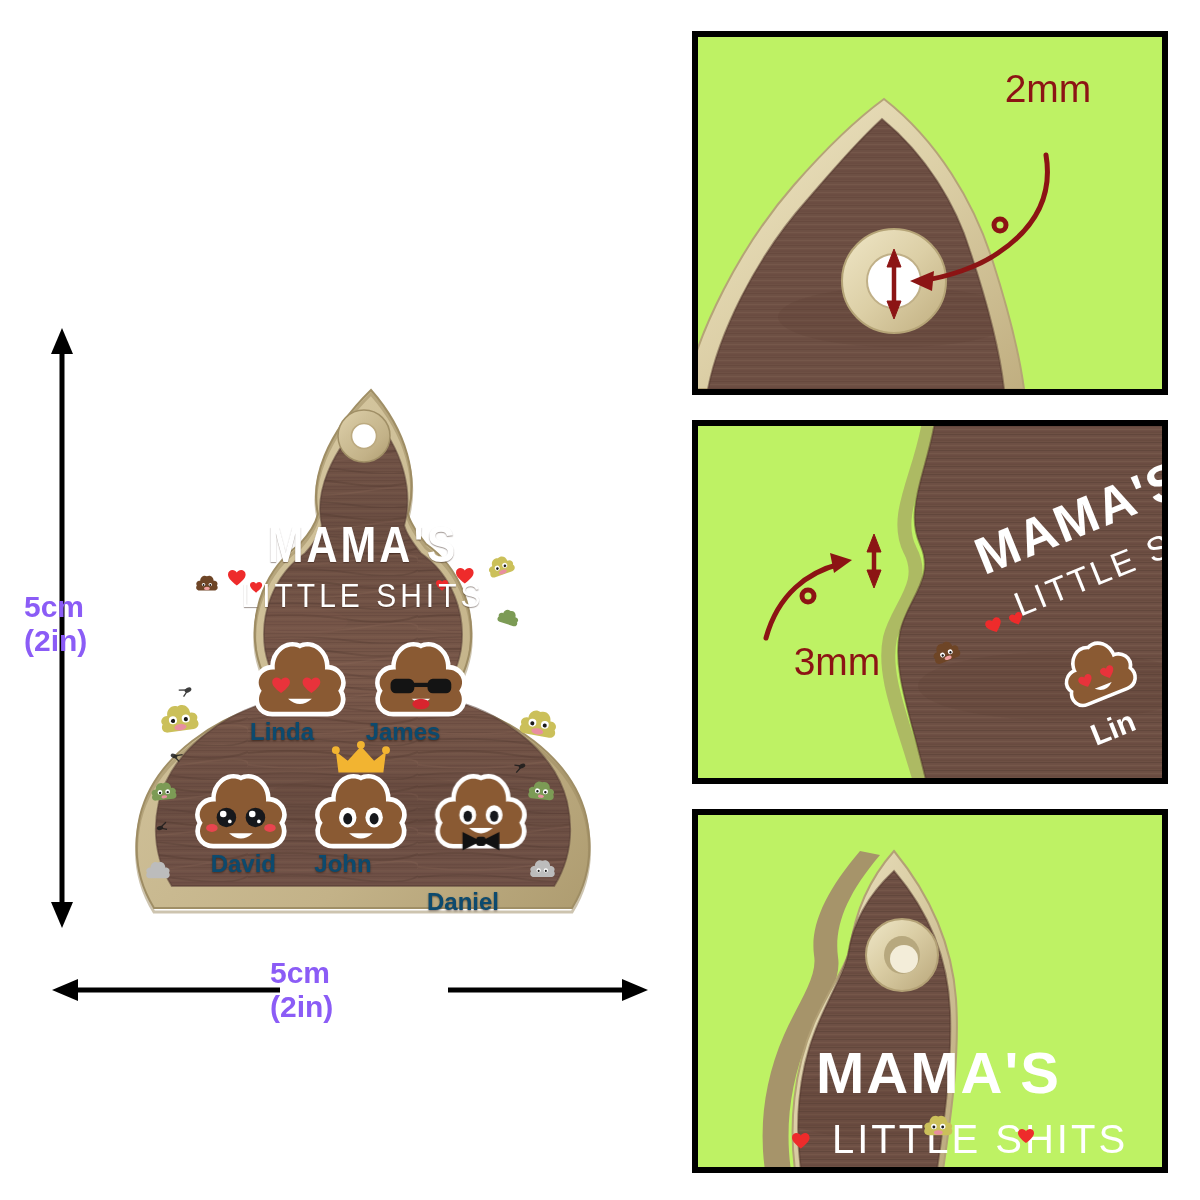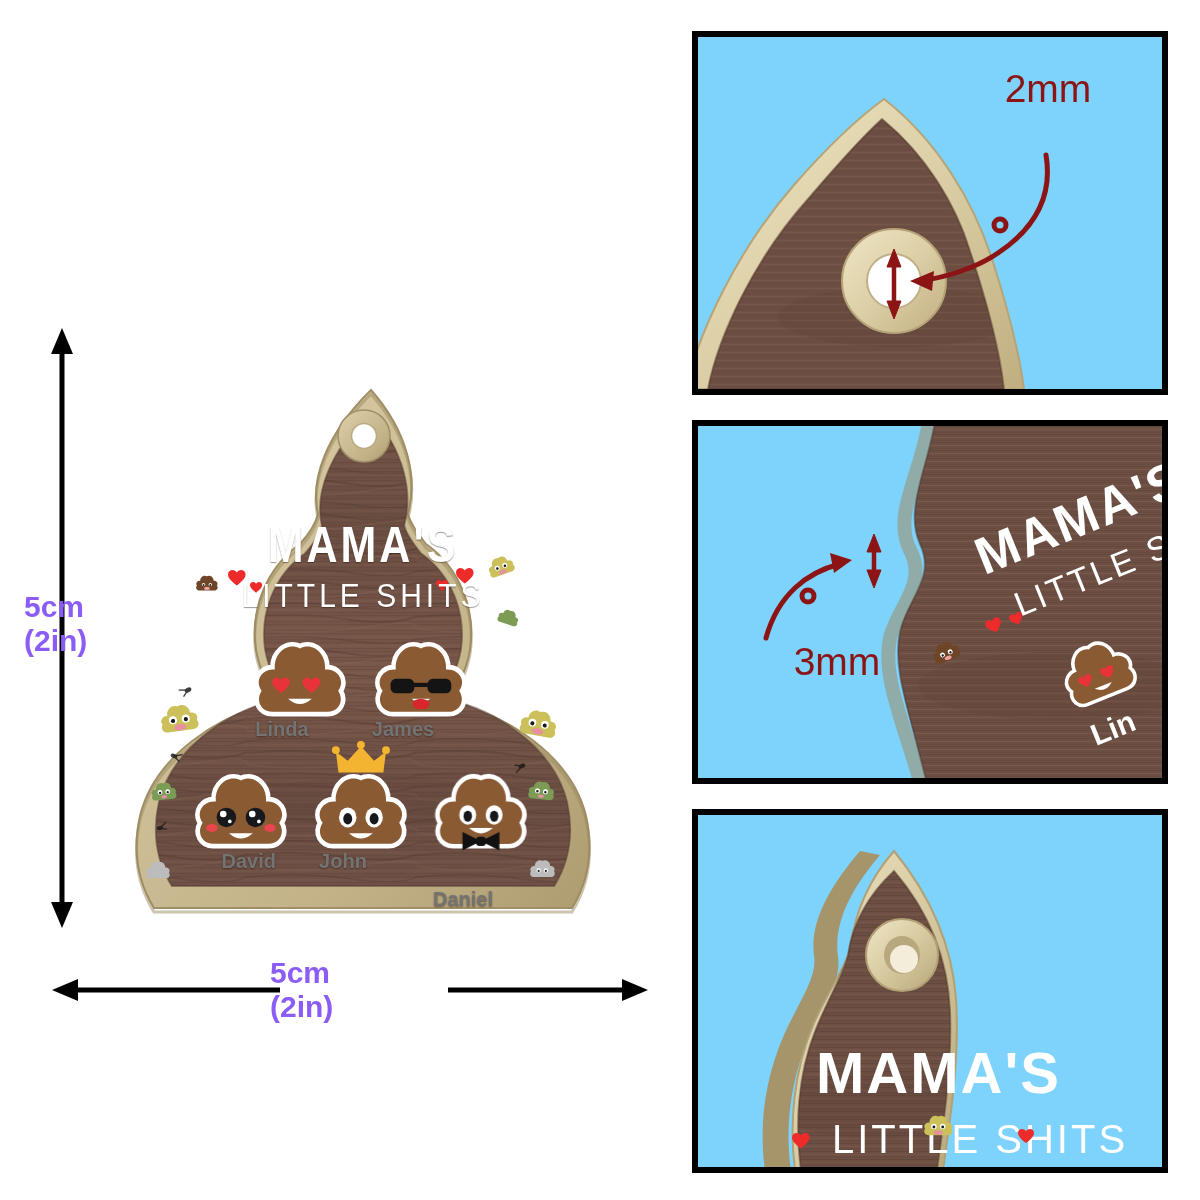--- a/index.html
+++ b/index.html
@@ -19,26 +19,26 @@
   #product svg{display:block;width:100%;height:100%;}
 
   .ptitle{position:absolute;left:0;right:0;text-align:center;color:#ffffff;
           font-family:"Liberation Sans",sans-serif;letter-spacing:2px;
           text-shadow:0 1px 1px rgba(40,20,10,.45);}
   .ptitle1{top:148px;font-size:43px;font-weight:700;letter-spacing:3px;
            transform:scaleY(1.18);transform-origin:50% 50%;}
   .ptitle2{top:207px;font-size:30px;font-weight:400;letter-spacing:4px;
            transform:scaleY(1.1);transform-origin:50% 50%;}
 
-  .pname{position:absolute;color:#737373;font-size:20px;font-weight:700;
+  .pname{position:absolute;color:#0c4a6e;font-size:24px;font-weight:700;
          font-family:"Liberation Sans",sans-serif;text-align:center;
          text-shadow:0 1px 2px rgba(40,20,10,.55);white-space:nowrap;}
 
   
-  .panel{position:absolute;background:#7dd3fc;border:6px solid #000;box-sizing:border-box;
+  .panel{position:absolute;background:#bef264;border:6px solid #000;box-sizing:border-box;
          overflow:hidden;}
   #panel-hole{left:692px;top:31px;width:476px;height:364px;}
   #panel-thick{left:692px;top:420px;width:476px;height:364px;}
   #panel-angle{left:692px;top:809px;width:476px;height:364px;}
   .panel svg{position:absolute;left:0;top:0;width:100%;height:100%;}
 
   .ann{position:absolute;color:#8C1414;font-family:"Liberation Sans",sans-serif;
        font-size:39px;line-height:1.14;text-align:center;white-space:nowrap;}
   #ann-hole{left:232px;top:30px;width:236px;}
   #ann-thick{left:10px;top:214px;width:258px;}

